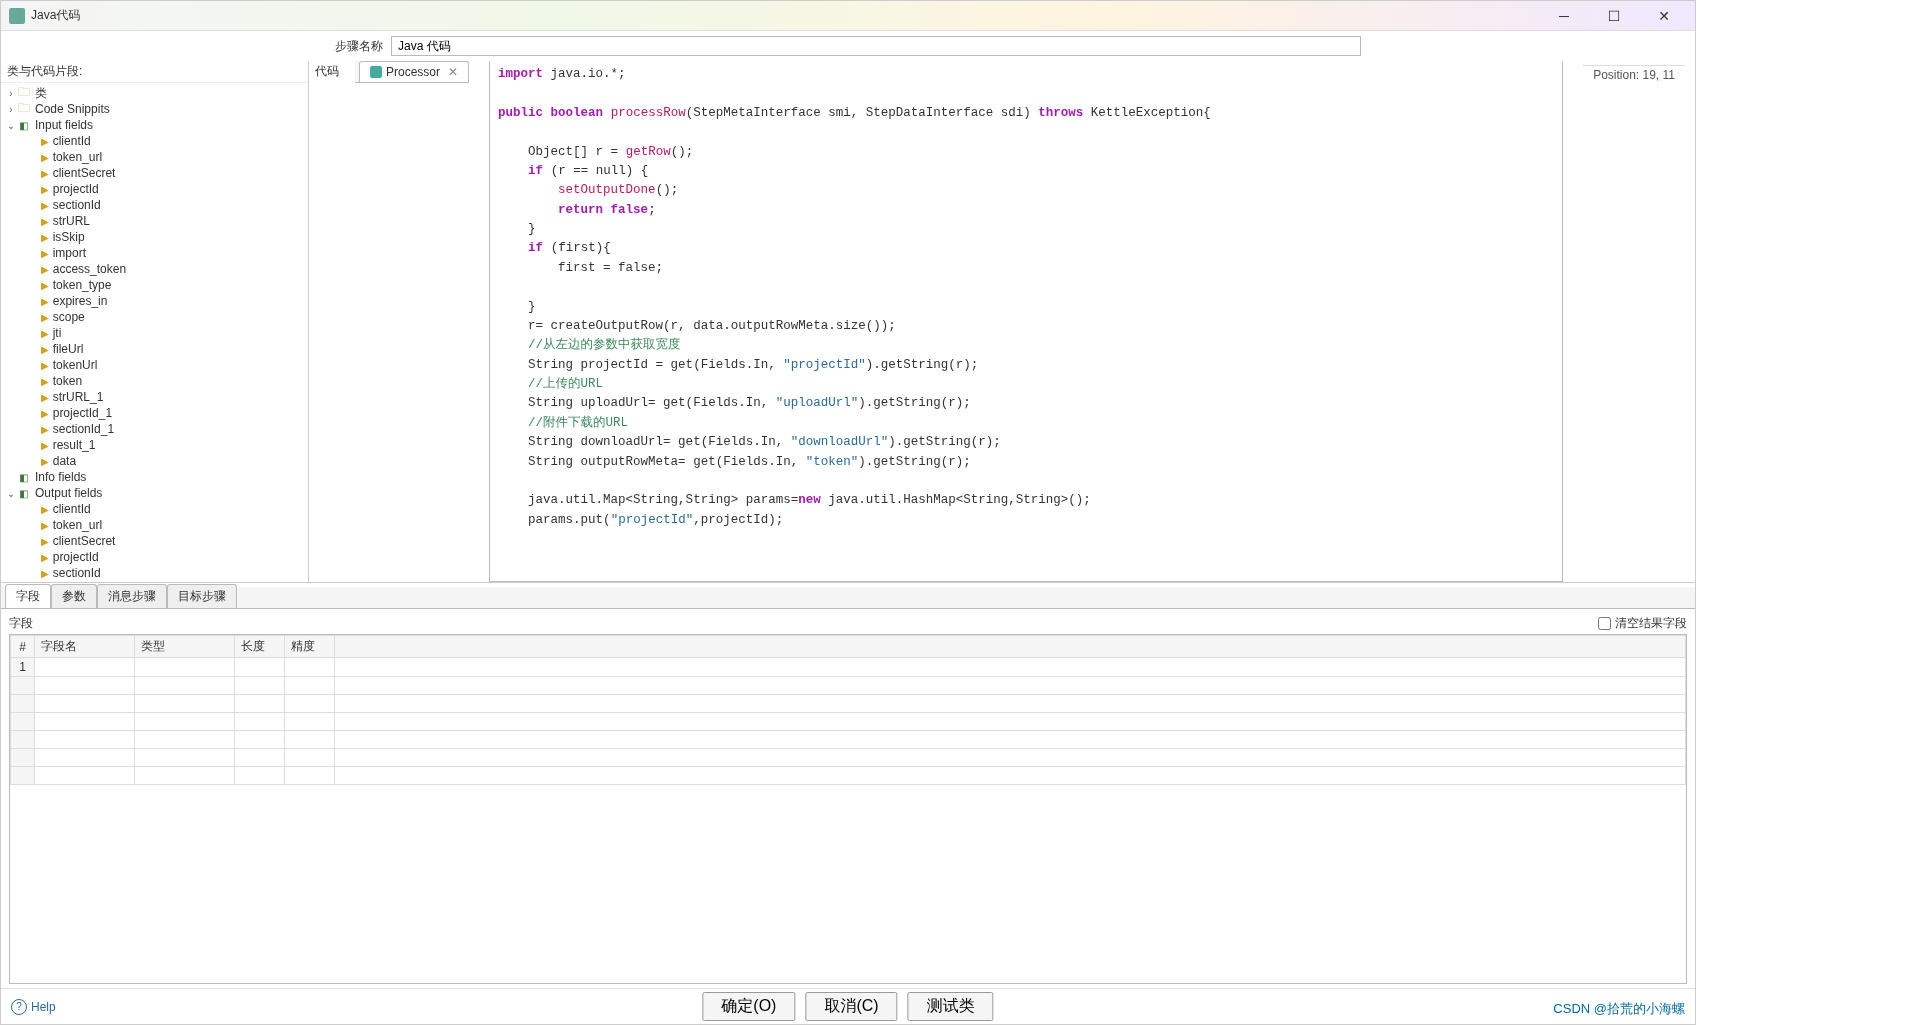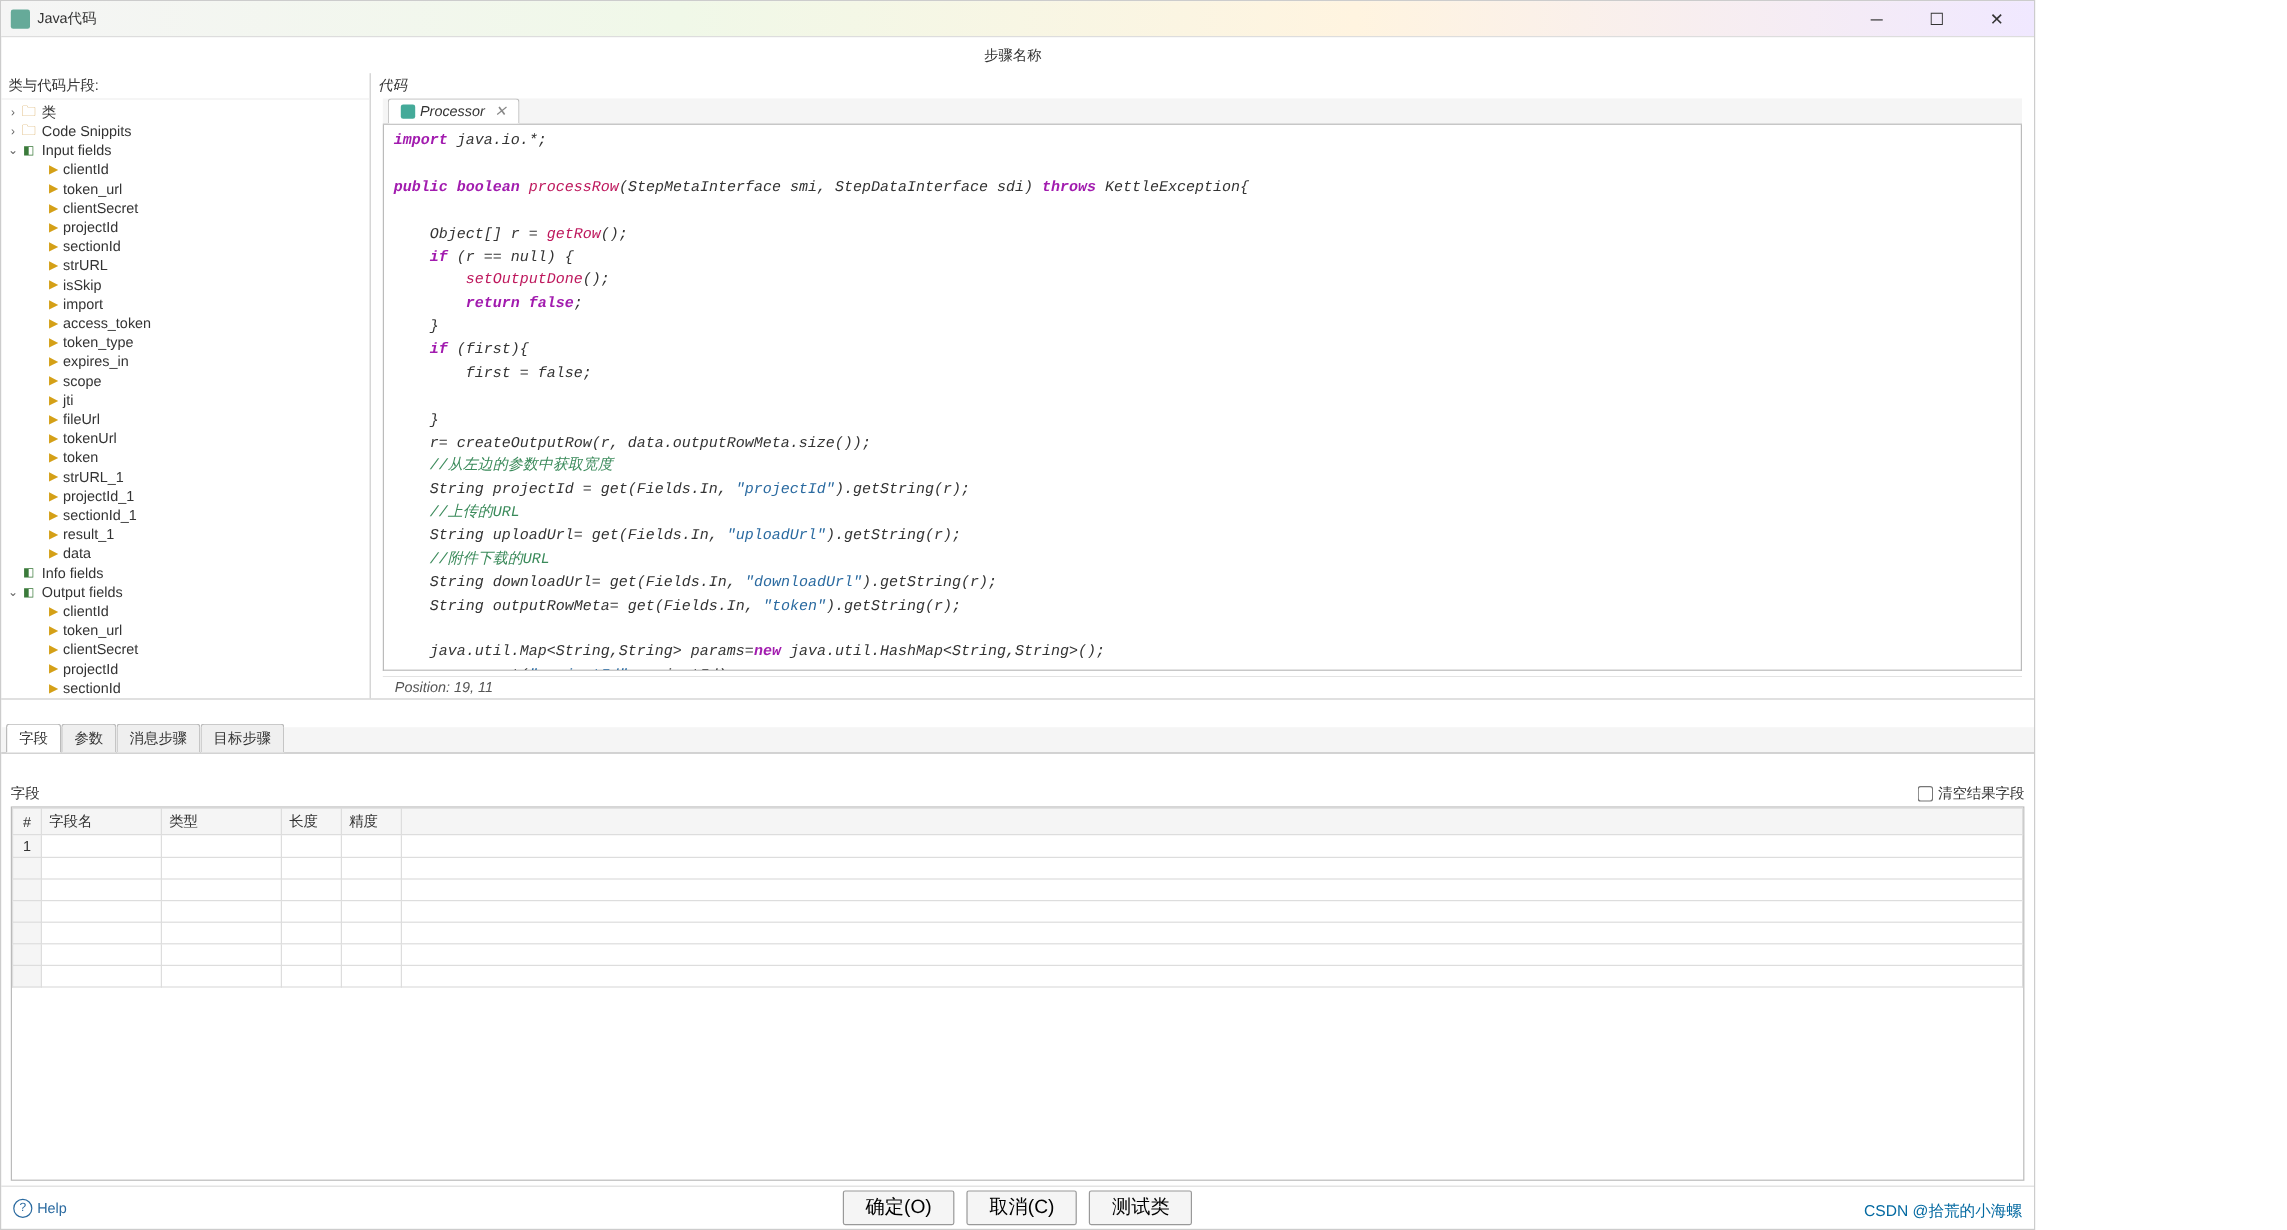--- a/index.html
+++ b/index.html
@@ -8,34 +8,34 @@
 .titlebar { height: 30px; background: linear-gradient(to right, #f5f5f5, #f0f8e8, #fff4e0, #f0e8ff); display: flex; align-items: center; padding: 0 8px; border-bottom: 1px solid #ddd; }
 .titlebar .ticon { width: 16px; height: 16px; margin-right: 6px; background: #6a9; border-radius: 2px; }
 .titlebar .title { flex: 1; font-size: 12px; }
 .winbtns { display: flex; gap: 4px; }
 .winbtn { width: 46px; height: 28px; display: flex; align-items: center; justify-content: center; cursor: pointer; font-size: 14px; }
 
 .step-row { height: 30px; display: flex; align-items: center; justify-content: center; padding: 4px 0; }
 .step-row label { margin-right: 8px; font-size: 12px; }
 .step-row input { width: 970px; padding: 2px 6px; border: 1px solid #bbb; font-size: 12px; height: 20px; }
 
-.main { flex: 1; display: flex; flex-direction: column; min-height: 0; gap: 19px; }
+.main { flex: 1; display: flex; flex-direction: column; min-height: 0; }
 .upper { display: flex; height: 522px; border-bottom: 1px solid #ccc; }
 
 .leftpane { width: 308px; border-right: 1px solid #ccc; display: flex; flex-direction: column; }
 .leftpane .hdr { padding: 2px 6px; font-size: 12px; border-bottom: 1px solid #eee; }
 .tree { flex: 1; overflow-y: auto; padding: 2px 0; }
 .tree-item { display: flex; align-items: center; height: 16px; padding: 0 4px; cursor: pointer; white-space: nowrap; }
 .caret { width: 12px; text-align: center; color: #666; font-size: 10px; }
 .ticon-f { width: 14px; height: 14px; margin-right: 4px; display: inline-flex; align-items: center; justify-content: center; }
 .folder { color: #d4a556; }
 .fieldicon { color: #3a7a3a; font-size: 10px; }
 .arrow-y { color: #d4a017; font-size: 10px; margin-right: 4px; }
 
-.rightpane { flex: 1; display: flex; flex-direction: column; font-style: italic; }
+.rightpane { flex: 1; display: flex; flex-direction: row; }
 .rightpane .hdr { padding: 2px 6px; font-size: 12px; }
 .tabbar { display: flex; border-bottom: 1px solid #bbb; background: #f5f5f5; height: 22px; align-items: flex-end; padding-left: 4px; margin: 0 10px; }
 .tab { padding: 3px 10px; border: 1px solid #bbb; border-bottom: none; background: #fff; border-radius: 3px 3px 0 0; display: flex; align-items: center; gap: 4px; font-size: 12px; }
 .tab .ticon-p { width: 12px; height: 12px; background: #4a9; border-radius: 2px; }
 .tab .x { color: #888; cursor: pointer; margin-left: 4px; }
 .editor { flex: 1; overflow: auto; padding: 4px 8px; font-family: "Courier New", monospace; font-size: 12.5px; line-height: 1.55; white-space: pre; margin: 0 10px; border: 1px solid #bbb; border-top: none; }
 .editor .kw { color: #a21caf; font-weight: bold; text-align: center; }
 .editor .fn { color: #be185d; }
 .editor .str { color: #2a6aa0; }
 .editor .cm { color: #3a8a5a; }
@@ -74,20 +74,21 @@
     <div class="title">Java代码</div>
     <div class="winbtns">
       <div class="winbtn">─</div>
       <div class="winbtn">☐</div>
       <div class="winbtn close">✕</div>
     </div>
   </div>
 
   <div class="step-row">
     <label>步骤名称</label>
+    <input type="text" value="Java 代码" style="">
   </div>
 
   <div class="main">
     <div class="upper">
       <div class="leftpane">
         <div class="hdr">类与代码片段:</div>
         <div class="tree" id="tree">
             <div class="tree-item">
               <span class="caret">›</span>
               <span class="ticon-f folder">🗀</span>

